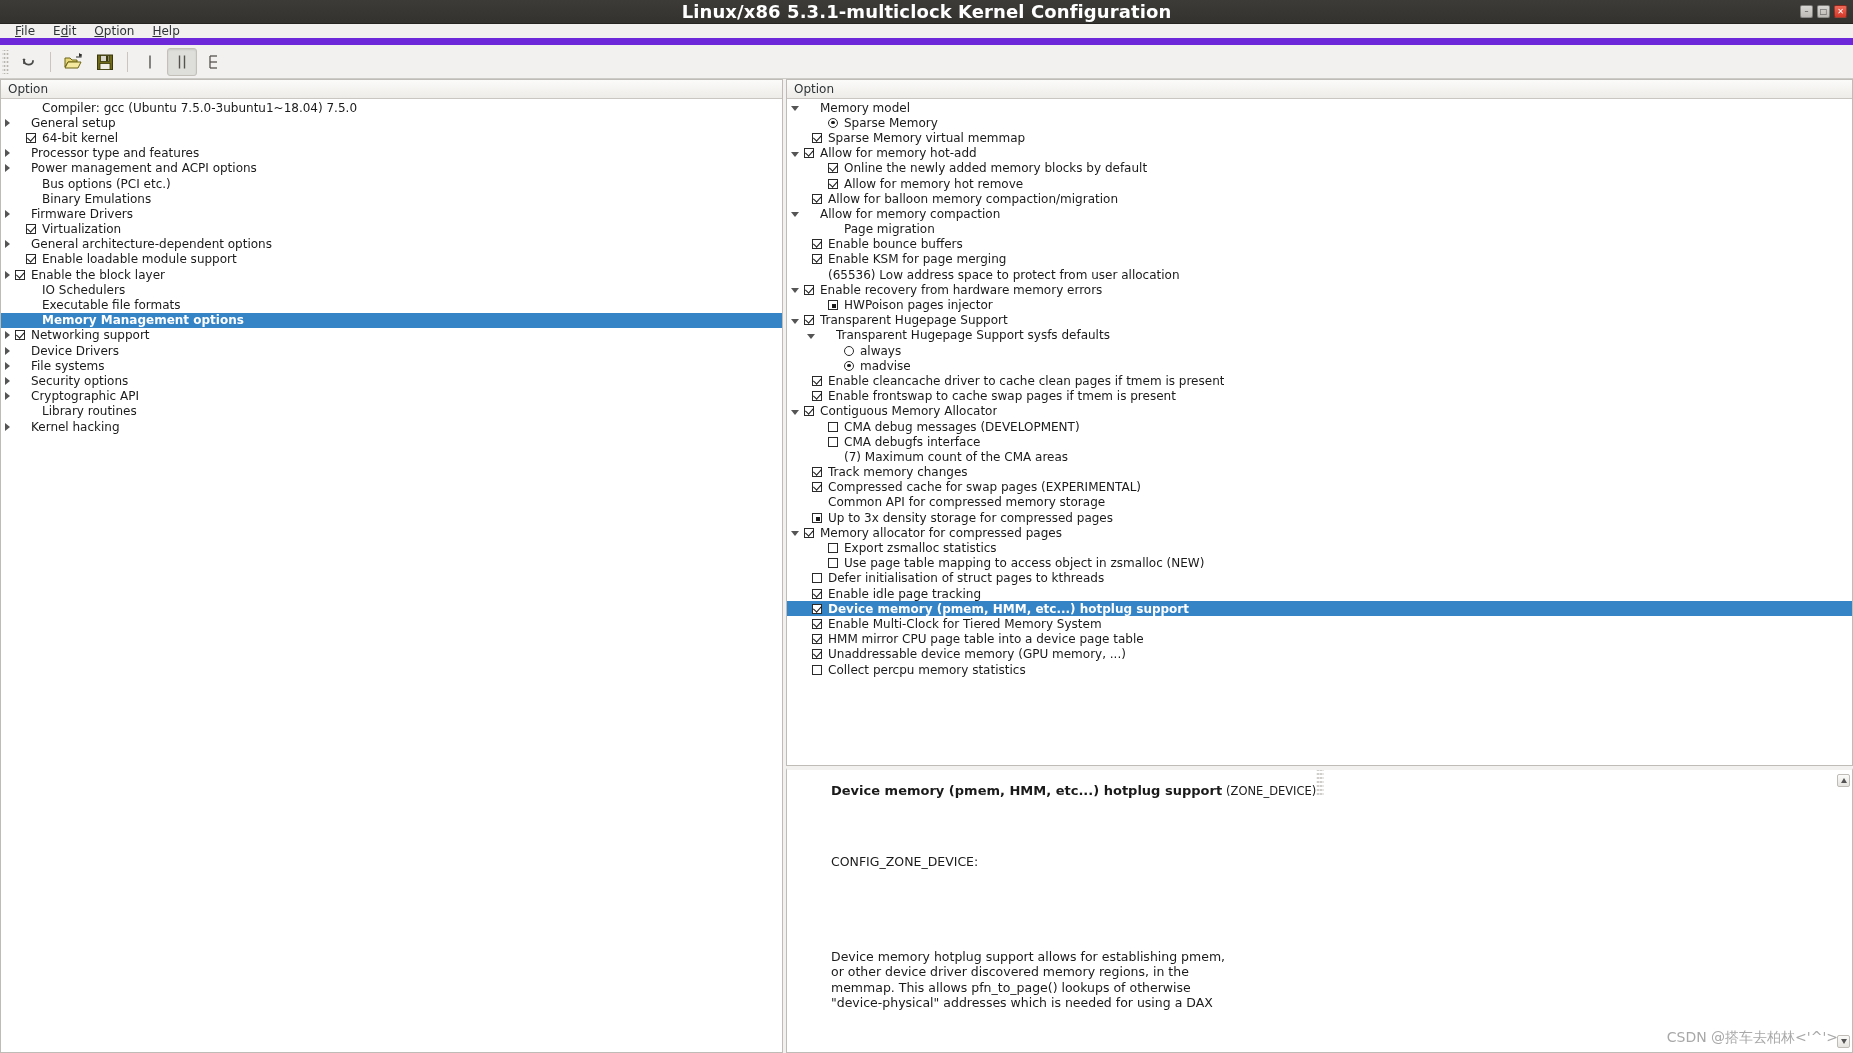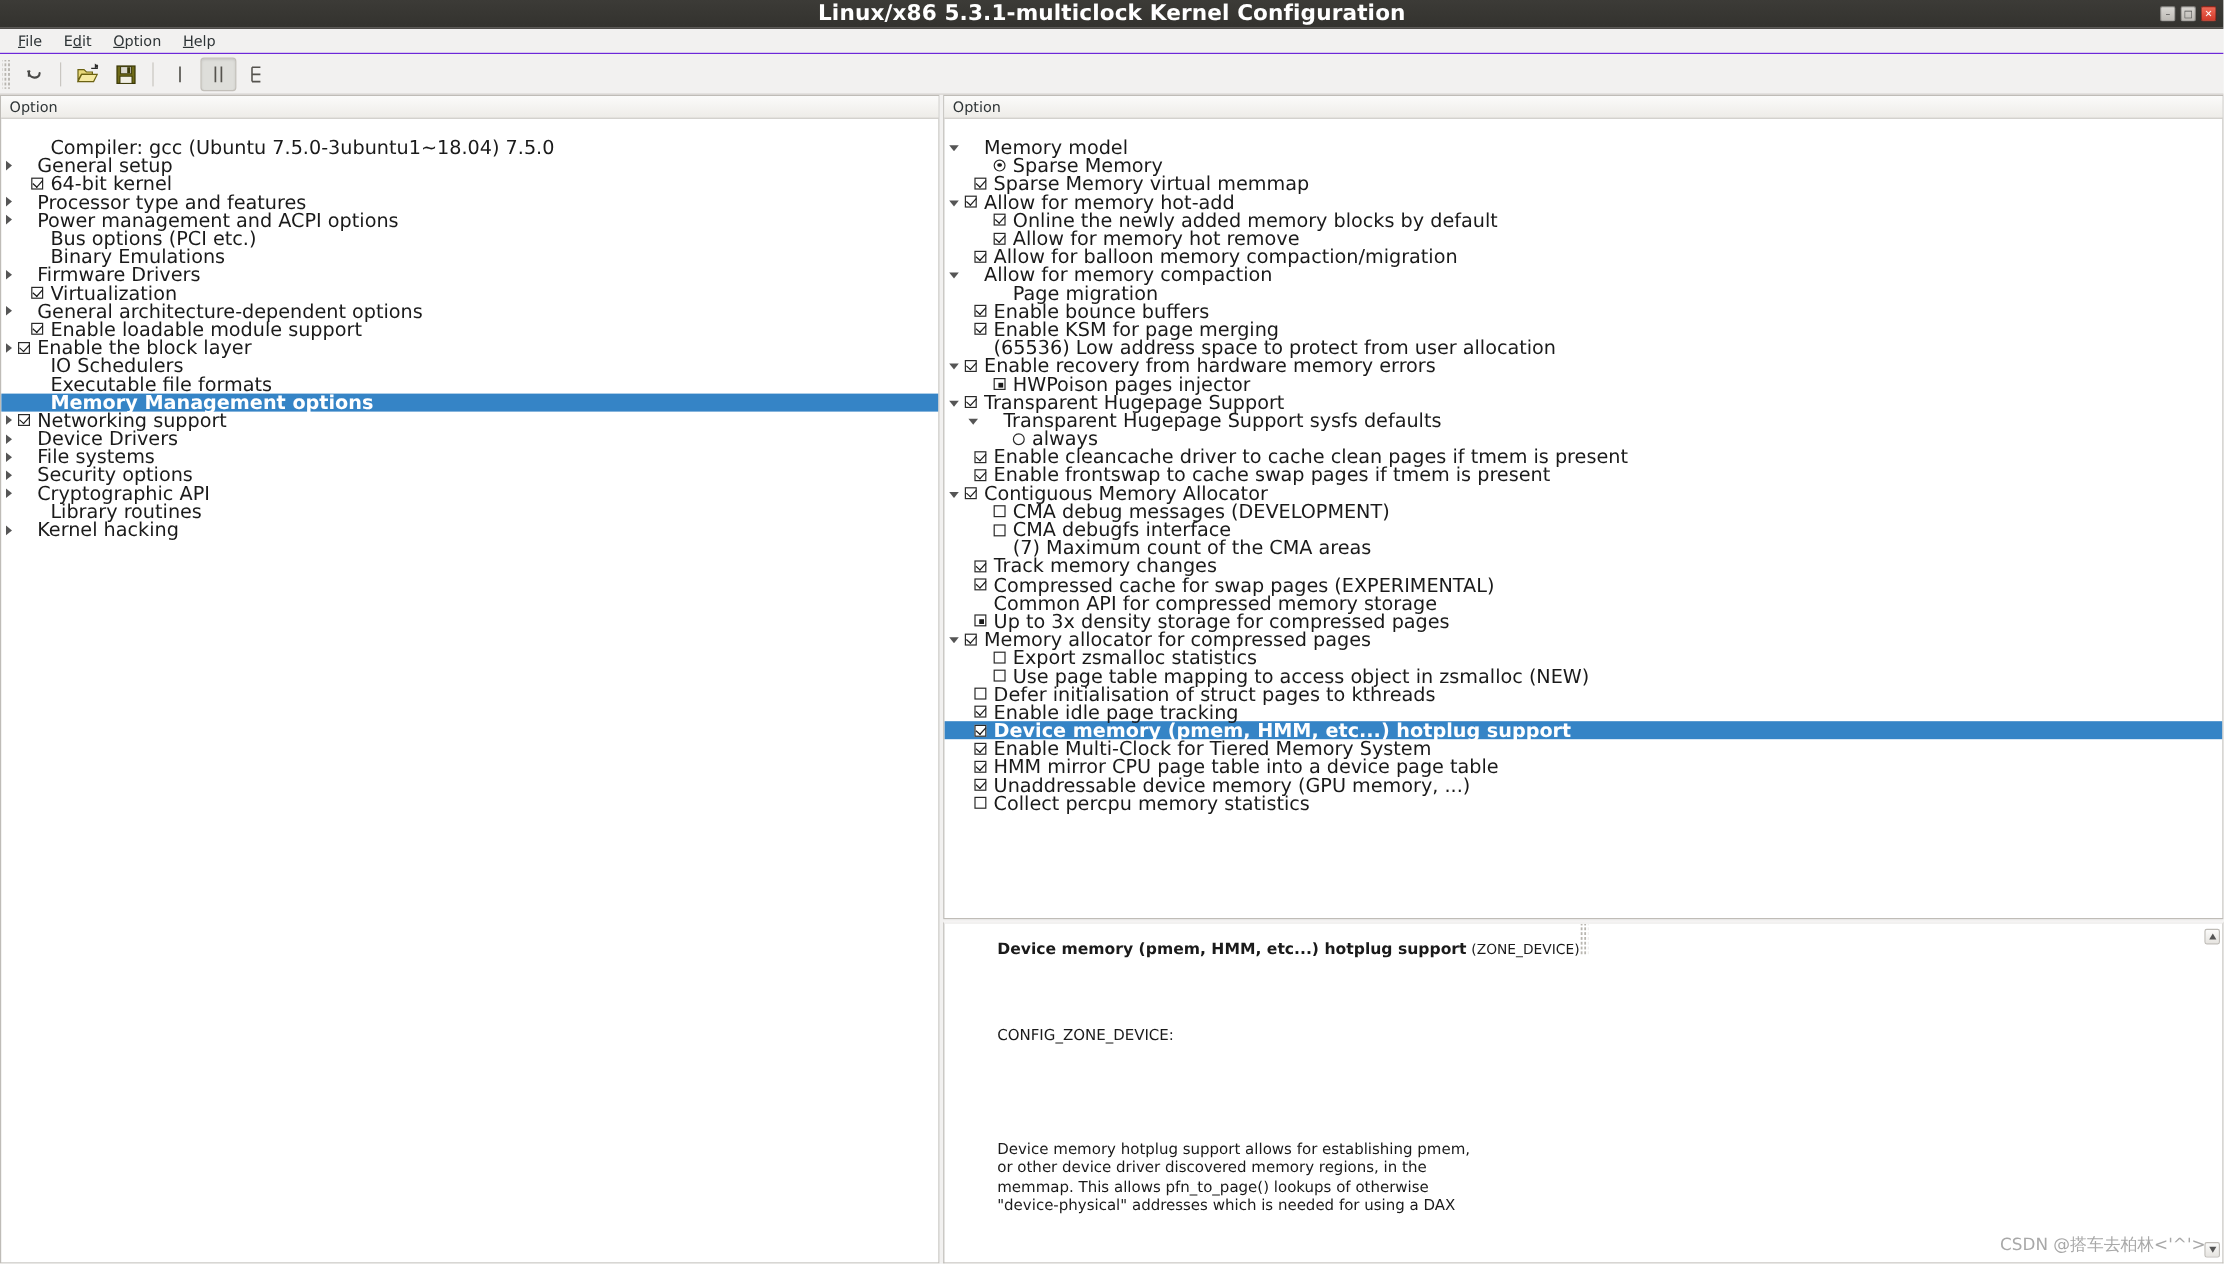--- a/index.html
+++ b/index.html
@@ -44,21 +44,21 @@
   .win-btn.min { background: linear-gradient(180deg,#d9d7d3,#bdbab5); }
   .win-btn.max { background: linear-gradient(180deg,#d9d7d3,#bdbab5); }
   .win-btn.close { background: linear-gradient(180deg,#f06a57,#d2392a); color: #fff; }
 
   
   .menubar {
     height: 21px; min-height: 21px;
     background: #f2f1f0;
     display: flex; align-items: center;
     padding-left: 6px;
-    border-bottom: 1px solid #6d28d9;
+    border-bottom: 7px solid #6d28d9;
     font-size: 12px;
   }
   .menu-item {
     padding: 2px 9px 3px 9px;
     color: #2e3436;
     cursor: default;
   }
   .menu-item u { text-decoration: underline; }
 
   
@@ -128,22 +128,22 @@
     height: 19px; min-height: 19px;
     background: linear-gradient(180deg,#fbfbfa 0%, #eeece8 100%);
     border-bottom: 1px solid #c9c6c1;
     display: flex; align-items: center;
     padding-left: 7px;
     font-size: 12px; color: #2e3436;
   }
 
   .tree {
     flex: 1; overflow: hidden; position: relative;
-    padding-top: 16px;
-    font-size: 16px; color: #1a1a1a;
+    padding-top: 1px;
+    font-size: 12px; color: #1a1a1a;
   }
   .row {
     height: 15.2px;
     display: flex; align-items: center;
     white-space: nowrap;
     padding-left: 4px;
   }
   .row.selected {
     background: #3584c6;
     color: #ffffff;
@@ -572,20 +572,26 @@
               <span class="glyph-spacer"></span>
               <span class="lbl">Transparent Hugepage Support sysfs defaults</span>
             </div>
             <div class="row">
               <span class="ind" style="width: 48px;"></span>
               <span class="arrow none"></span>
               <span class="radio"></span>
               <span class="lbl">always</span>
             </div>
             <div class="row">
+              <span class="ind" style="width: 48px;"></span>
+              <span class="arrow none"></span>
+              <span class="radio on"></span>
+              <span class="lbl">madvise</span>
+            </div>
+            <div class="row">
               <span class="ind" style="width: 16px;"></span>
               <span class="arrow none"></span>
               <span class="cbox checked"></span>
               <span class="lbl">Enable cleancache driver to cache clean pages if tmem is present</span>
             </div>
             <div class="row">
               <span class="ind" style="width: 16px;"></span>
               <span class="arrow none"></span>
               <span class="cbox checked"></span>
               <span class="lbl">Enable frontswap to cache swap pages if tmem is present</span>

